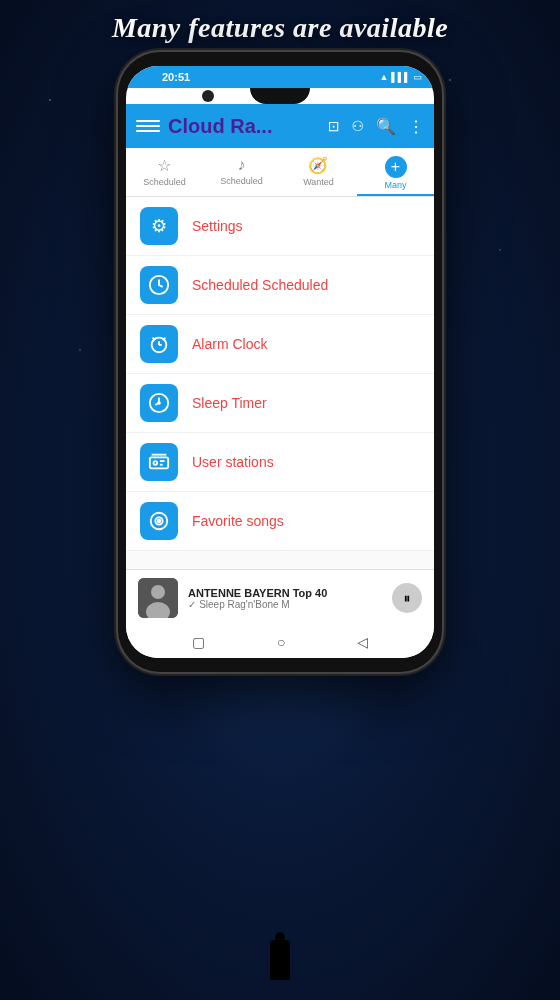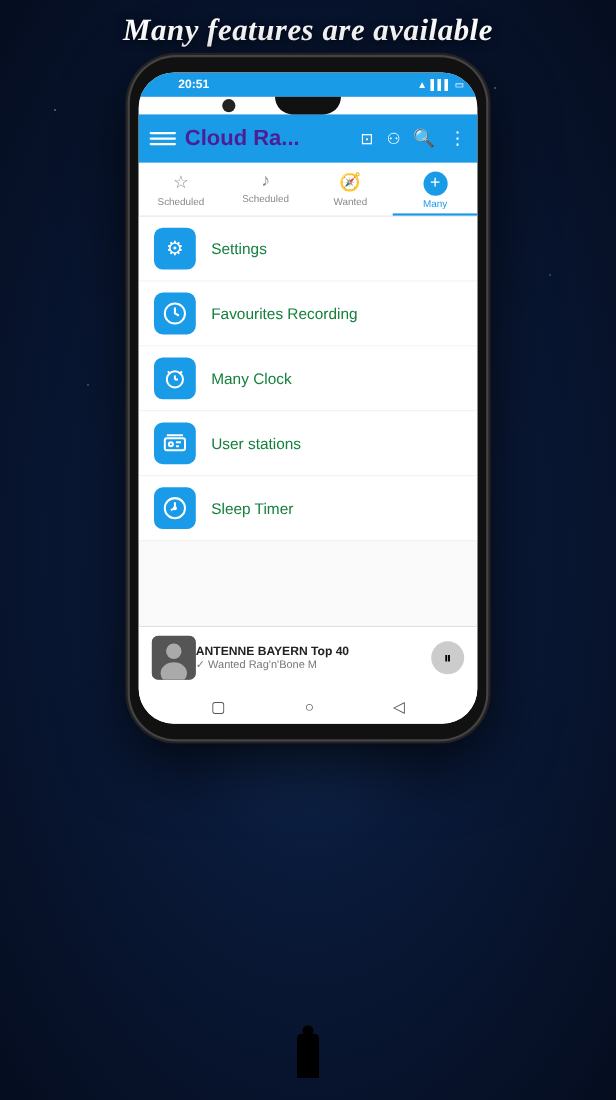--- a/index.html
+++ b/index.html
@@ -263,30 +263,31 @@
       align-items: center;
       justify-content: center;
       margin-right: 14px;
       flex-shrink: 0;
       font-size: 18px;
       color: white;
     }
 
     .feature-label {
       font-size: 14px;
-      color: #15803d;
+      color: #ef4444;
     }
 
     
     .now-playing {
       background: white;
       border-top: 1px solid #e0e0e0;
       padding: 8px 12px;
       display: flex;
       align-items: center;
+      gap: 10px;
       flex-shrink: 0;
     }
 
     .now-playing-thumb {
       width: 40px;
       height: 40px;
       border-radius: 6px;
       background: #555;
       overflow: hidden;
       flex-shrink: 0;
@@ -440,75 +441,85 @@
           <span class="feature-label">Settings</span>
         </div>
 
         <div class="feature-item">
           <div class="feature-icon" style="font-size:16px;">
             <svg width="22" height="22" viewBox="0 0 24 24" fill="none" stroke="white" stroke-width="2">
               <circle cx="12" cy="12" r="10"></circle>
               <polyline points="12 6 12 12 16 14"></polyline>
             </svg>
           </div>
-          <span class="feature-label">Favourites Recording</span>
+          <span class="feature-label">Scheduled Scheduled</span>
         </div>
 
         <div class="feature-item">
           <div class="feature-icon" style="font-size:16px;">
             <svg width="22" height="22" viewBox="0 0 24 24" fill="none" stroke="white" stroke-width="2">
               <circle cx="12" cy="13" r="8"></circle>
               <line x1="5" y1="5" x2="7.5" y2="7.5"></line>
               <line x1="19" y1="5" x2="16.5" y2="7.5"></line>
               <line x1="12" y1="9" x2="12" y2="13"></line>
               <line x1="12" y1="13" x2="15" y2="13"></line>
             </svg>
           </div>
-          <span class="feature-label">Many Clock</span>
+          <span class="feature-label">Alarm Clock</span>
+        </div>
+
+        <div class="feature-item">
+          <div class="feature-icon" style="font-size:16px;">
+            <svg width="22" height="22" viewBox="0 0 24 24" fill="none" stroke="white" stroke-width="2">
+              <circle cx="12" cy="12" r="10"></circle>
+              <polyline points="12 6 12 12 8 14"></polyline>
+              <circle cx="12" cy="12" r="1" fill="white"></circle>
+            </svg>
+          </div>
+          <span class="feature-label">Sleep Timer</span>
         </div>
 
         <div class="feature-item">
           <div class="feature-icon" style="font-size:16px;">
             <svg width="22" height="22" viewBox="0 0 24 24" fill="none" stroke="white" stroke-width="2">
               <rect x="2" y="7" width="20" height="12" rx="2"></rect>
               <path d="M4 4h16"></path>
               <circle cx="8" cy="13" r="2"></circle>
               <line x1="13" y1="11" x2="18" y2="11"></line>
               <line x1="13" y1="15" x2="16" y2="15"></line>
             </svg>
           </div>
           <span class="feature-label">User stations</span>
         </div>
 
         <div class="feature-item">
           <div class="feature-icon" style="font-size:16px;">
             <svg width="22" height="22" viewBox="0 0 24 24" fill="none" stroke="white" stroke-width="2">
-              <circle cx="12" cy="12" r="10"></circle>
-              <polyline points="12 6 12 12 8 14"></polyline>
-              <circle cx="12" cy="12" r="1" fill="white"></circle>
+              <circle cx="12" cy="12" r="9"></circle>
+              <circle cx="12" cy="12" r="4"></circle>
+              <circle cx="12" cy="12" r="1.5" fill="white"></circle>
             </svg>
           </div>
-          <span class="feature-label">Sleep Timer</span>
-        </div>
-
+          <span class="feature-label">Favorite songs</span>
+        </div>
 
       </div>
 
       <div class="now-playing">
         <div class="now-playing-thumb">
 
           <svg width="40" height="40" viewBox="0 0 40 40" xmlns="http://www.w3.org/2000/svg">
             <rect width="40" height="40" fill="#555"></rect>
             <circle cx="20" cy="14" r="7" fill="#aaa"></circle>
             <ellipse cx="20" cy="34" rx="12" ry="10" fill="#aaa"></ellipse>
           </svg>
         </div>
         <div class="now-playing-info">
           <div class="now-playing-title">ANTENNE BAYERN Top 40</div>
-          <div class="now-playing-subtitle">✓ Wanted    Rag'n'Bone M</div>
+          <div class="now-playing-subtitle">✓ Sleep    Rag'n'Bone M</div>
         </div>
         <div class="now-playing-controls">
           <div class="play-circle">
             <span style="font-size:14px;">⏸</span>
           </div>
         </div>
       </div>
 
       <div class="system-nav">
         <span class="sys-btn">▢</span>

